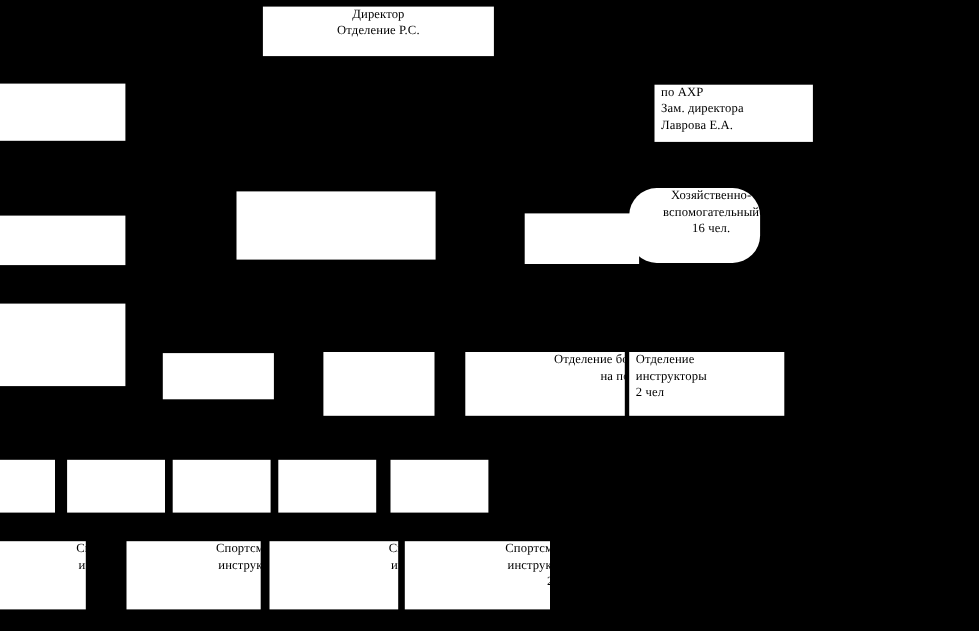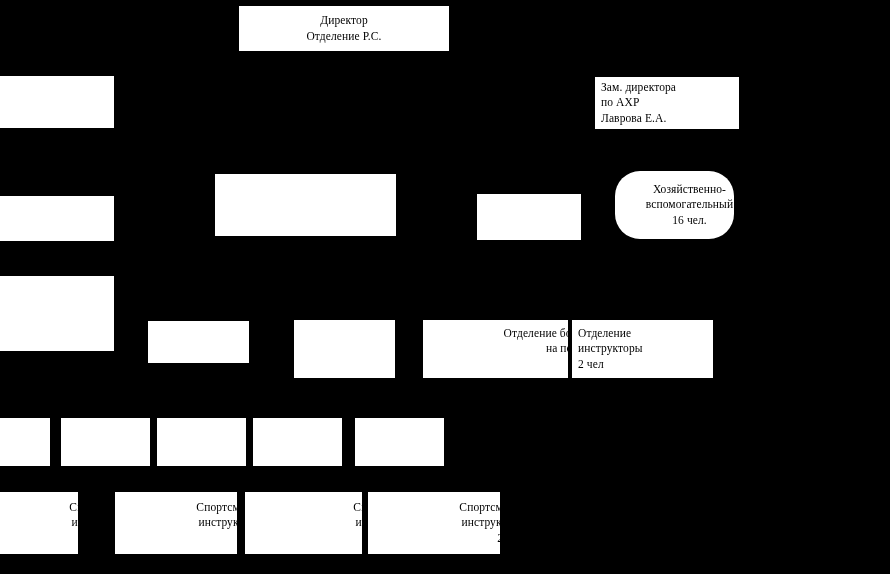--- a/index.html
+++ b/index.html
@@ -16,21 +16,20 @@
     font-family: "Liberation Serif", "DejaVu Serif", serif;
   }
   .org-box {
     position: absolute;
     background: #ffffff;
     color: #000000;
     box-sizing: border-box;
     overflow: hidden;
     display: flex;
     flex-direction: column;
-    justify-content: center;
   }
   .org-box .line {
     white-space: nowrap;
     text-align: center;
     line-height: 1.32;
     font-size: 11.5px;
     letter-spacing: 0.1px;
     padding: 0 4px;
   }
   
@@ -62,38 +61,38 @@
 <div id="chart-canvas">
     <div class="org-box  align-center" style="left: 239px; top: 6px; width: 210px; height: 45px;">
       <div class="line">Директор</div>
       <div class="line">Отделение Р.С.</div>
     </div>
     <div class="org-box clip-right " style="left: 0px; top: 76px; width: 114px; height: 52px;">
       <div class="line">Главный бухгалтер</div>
       <div class="line">Шаламберидзе</div>
     </div>
     <div class="org-box  align-left" style="left: 595px; top: 77px; width: 144px; height: 52px;">
+      <div class="line">по АХР</div>
       <div class="line">Зам. директора</div>
-      <div class="line">по АХР</div>
       <div class="line">Лаврова Е.А.</div>
     </div>
     <div class="org-box clip-right " style="left: 0px; top: 196px; width: 114px; height: 45px;">
       <div class="line">Бухгалтер</div>
       <div class="line">Бедай М.М.</div>
     </div>
     <div class="org-box clip-right " style="left: 215px; top: 174px; width: 181px; height: 62px;">
       <div class="line">Зам. директора по</div>
       <div class="line">Некрашевич О.С.</div>
     </div>
     <div class="org-box clip-right-sm " style="left: 477px; top: 194px; width: 104px; height: 46px;">
       <div class="line">Врач</div>
       <div class="line">Попова</div>
       <div class="line">А.</div>
     </div>
-    <div class="org-box clip-right-xs align-center" style="left: 615px; top: 171px; width: 119px; height: 68px; border-radius: 25px;">
+    <div class="org-box clip-right-xs align-center" style="left: 572px; top: 171px; width: 119px; height: 68px; border-radius: 25px;">
       <div class="line">Хозяйственно-</div>
       <div class="line">вспомогательный</div>
       <div class="line">16 чел.</div>
     </div>
     <div class="org-box clip-right " style="left: 0px; top: 276px; width: 114px; height: 75px;">
       <div class="line">Методисты</div>
       <div class="line">Хаустов А.</div>
       <div class="line">Кузнецова С.</div>
       <div class="line">Лаврова С.</div>
     </div>

